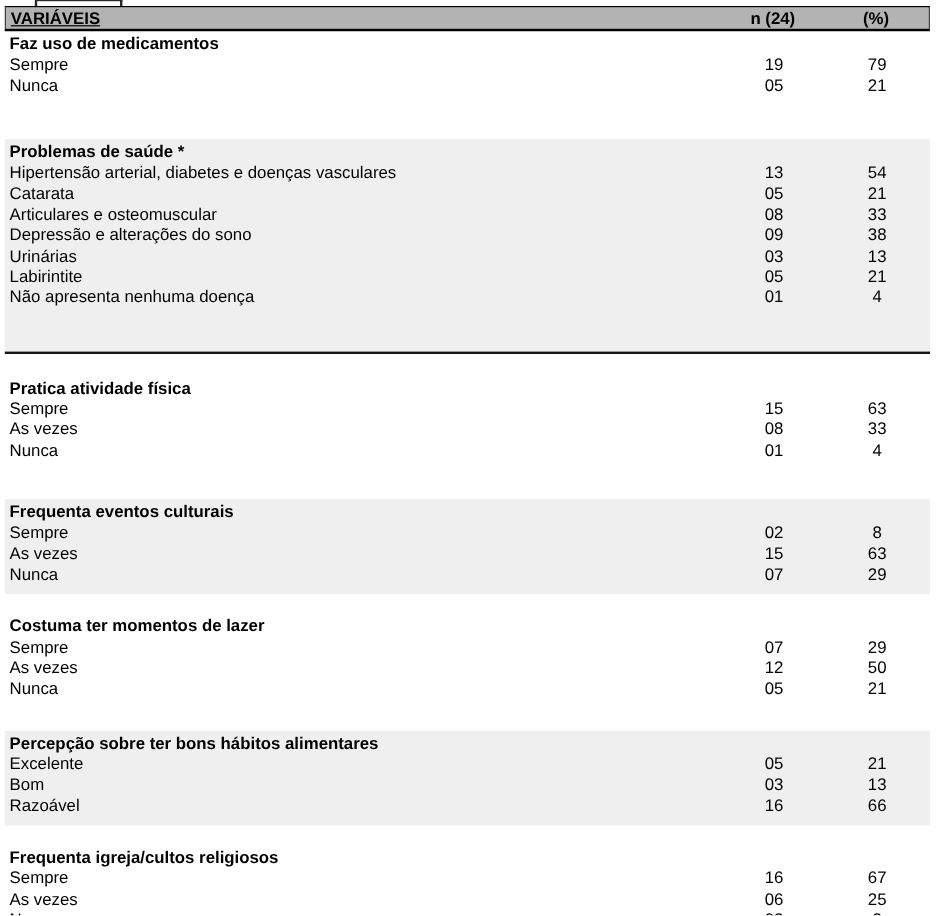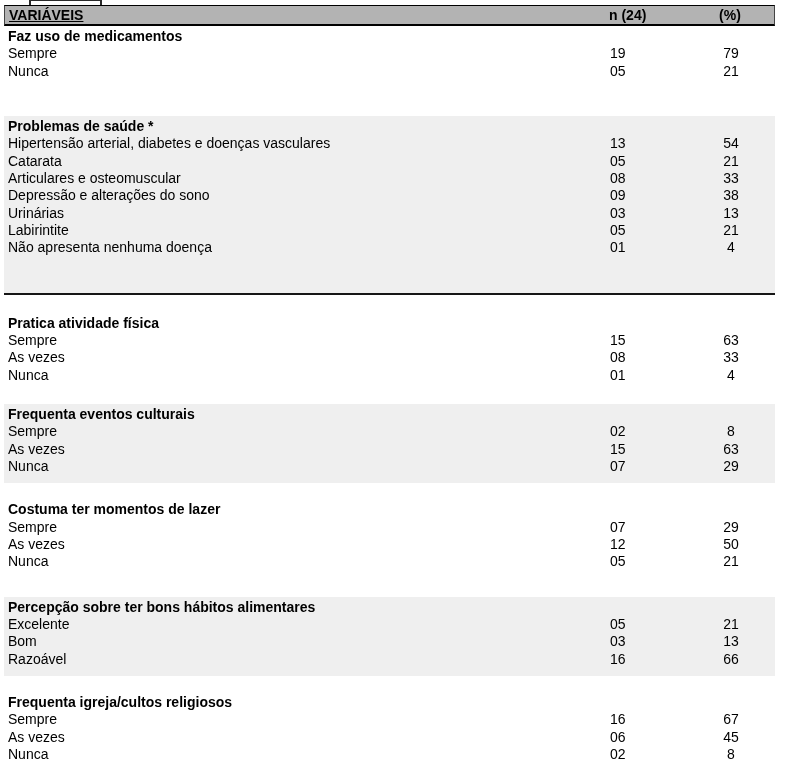--- a/index.html
+++ b/index.html
@@ -41,32 +41,32 @@
     height: 18px;
     font-weight: bold;
   }
   .row {
     display: flex;
     height: 17.33px;
     line-height: 17.33px;
     white-space: nowrap;
   }
   .cell-label { flex: 1 1 auto; padding-left: 4px; overflow: hidden; }
-  .cell-n   { flex: 0 0 70px; text-align: left; }
+  .cell-n   { flex: 0 0 70px; text-align: center; }
   .cell-pct { flex: 0 0 70px; text-align: center; margin-left: 16px; margin-right: 9px; }
   .thead .cell-label { padding-left: 4px; text-decoration: underline; }
 
   .section { background: #ffffff; }
   .section .title-row .cell-label { font-weight: bold; }
   .tbody .section:nth-child(even) { background: #efefef; }
 
   .tbody .section:nth-child(1) { margin-top: 2px; }
   .tbody .section:nth-child(2) { margin-top: 36px; padding-top: 2px; padding-bottom: 36px; border-bottom: 2px solid #161616; }
   .tbody .section:nth-child(3) { margin-top: 20px; }
-  .tbody .section:nth-child(4) { margin-top: 20px; padding-top: 2px; padding-bottom: 8px; }
+  .tbody .section:nth-child(4) { margin-top: 32px; padding-top: 2px; padding-bottom: 8px; }
   .tbody .section:nth-child(5) { margin-top: 18px; }
   .tbody .section:nth-child(6) { margin-top: 26px; padding-top: 2px; padding-bottom: 8px; }
   .tbody .section:nth-child(7) { margin-top: 18px; border-bottom: 2px solid #0f172a; }
 </style>
 </head>
 <body>
 
 <div class="page">
 
   <div class="top-crop">
@@ -236,21 +236,21 @@
             <div class="cell-pct"></div>
           </div>
           <div class="row">
             <div class="cell-label">Sempre</div>
             <div class="cell-n">16</div>
             <div class="cell-pct">67</div>
           </div>
           <div class="row">
             <div class="cell-label">As vezes</div>
             <div class="cell-n">06</div>
-            <div class="cell-pct">45</div>
+            <div class="cell-pct">25</div>
           </div>
           <div class="row">
             <div class="cell-label">Nunca</div>
             <div class="cell-n">02</div>
             <div class="cell-pct">8</div>
           </div>
         </div>
       </div>
   </div>
 

